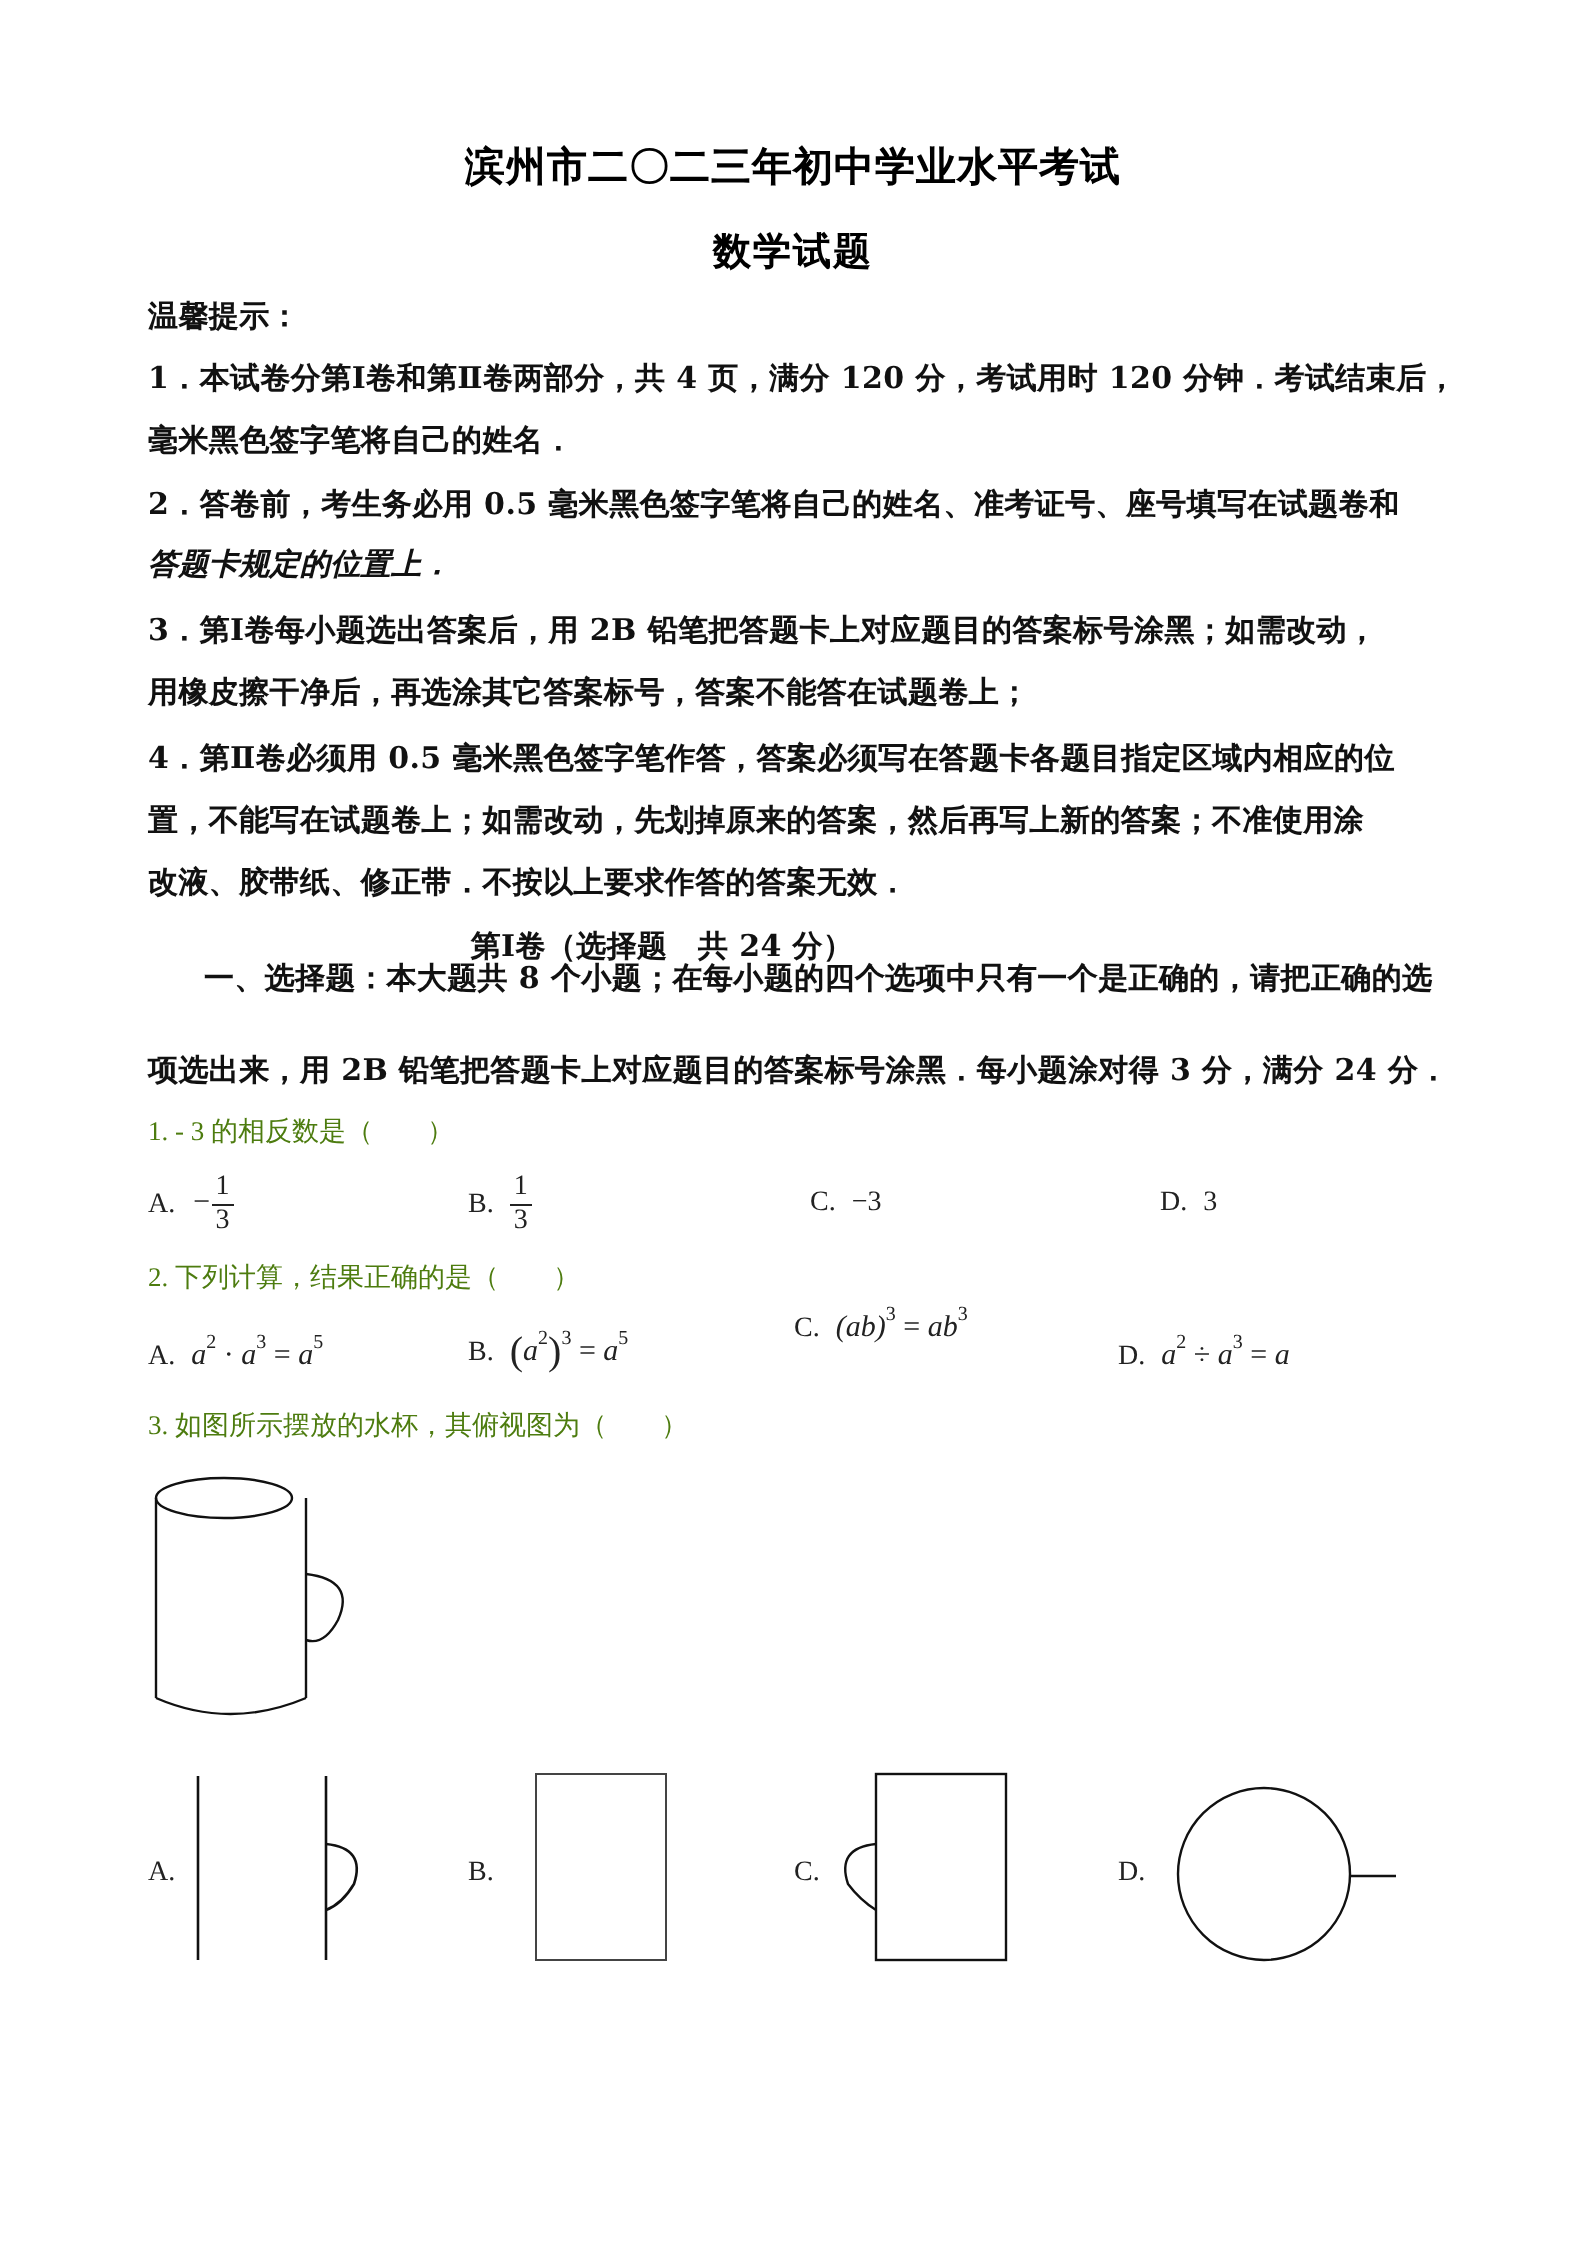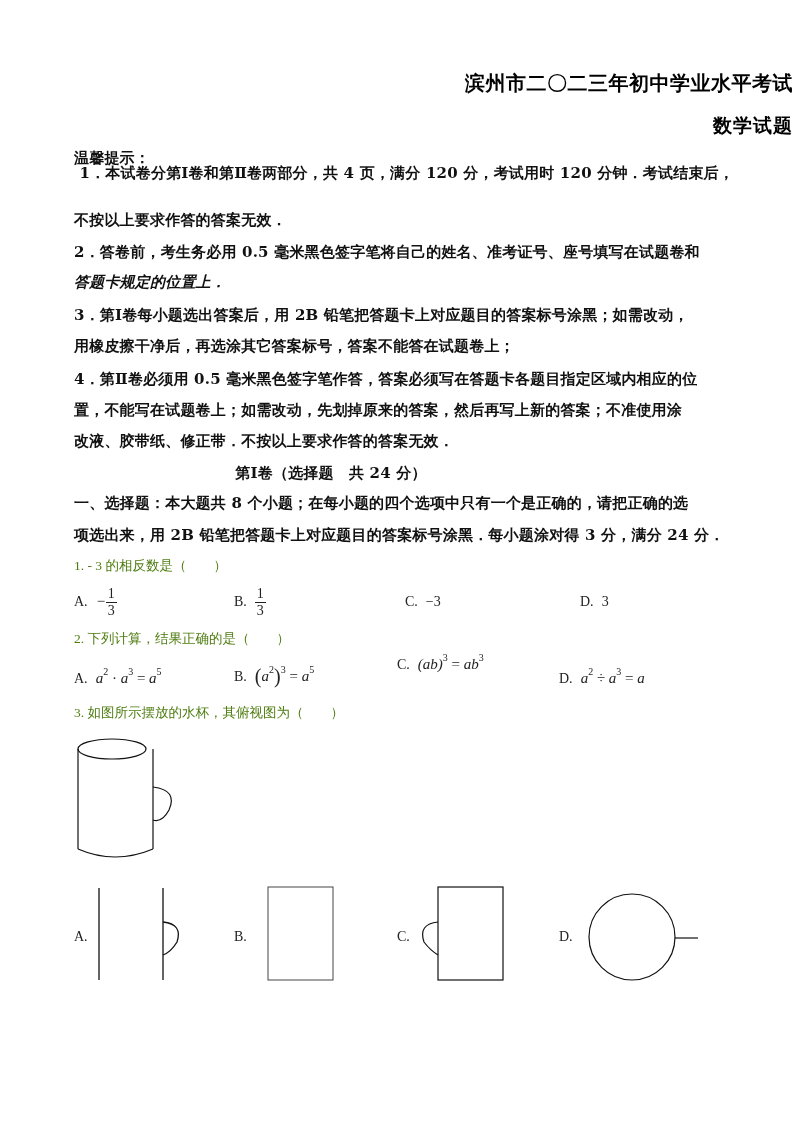--- a/index.html
+++ b/index.html
@@ -1,19 +1,19 @@
 <!DOCTYPE html>
 <html><head>
   <meta charset="utf-8">
   <style>
     html, body { margin: 0; padding: 0; background: #ffffff; }
     body { width: 793px; height: 1122px; position: relative; overflow: hidden; color: #111; }
     .page { position: absolute; left: 0; top: 0; width: 793px; height: 1122px; }
     .title {
-      position: absolute; left: 0; width: 793px; text-align: right;
+      position: absolute; left: 0; width: 793px; text-align: center;
       font-family: "DejaVu Serif", serif; font-weight: bold; color: #000;
     }
     .t1 { top: 70px; font-size: 20px; letter-spacing: 0.5px; }
     .t2 { top: 113px; font-size: 19px; letter-spacing: 1px; }
     .line {
       position: absolute; left: 74px; width: 660px; white-space: nowrap;
       font-family: "DejaVu Serif", serif; font-weight: bold; font-size: 15px;
       letter-spacing: 0.2px; color: #111;
     }
     .center { left: 0; width: 662px; text-align: center; font-weight: bold; }
@@ -36,32 +36,32 @@
   </style>
 </head>
 <body>
 
 <div class="page">
 
   <div class="title t1">滨州市二〇二三年初中学业水平考试</div>
   <div class="title t2">数学试题</div>
 
   <div class="line" style="top:149px;">温馨提示：</div>
-  <div class="line" style="top:164px;text-align:right;">1．本试卷分第Ⅰ卷和第Ⅱ卷两部分，共 4 页，满分 120 分，考试用时 120 分钟．考试结束后，</div>
-  <div class="line" style="top:211px;">不按以上要求作答的答案无效．</div>
+  <div class="line" style="top:180px;">1．本试卷分第Ⅰ卷和第Ⅱ卷两部分，共 4 页，满分 120 分，考试用时 120 分钟．考试结束后，</div>
+  <div class="line" style="top:211px;">毫米黑色签字笔将自己的姓名．</div>
   <div class="line" style="top:243px;">2．答卷前，考生务必用 0.5 毫米黑色签字笔将自己的姓名、准考证号、座号填写在试题卷和</div>
   <div class="line" style="top:273px;font-style:italic;">答题卡规定的位置上．</div>
   <div class="line" style="top:306px;">3．第Ⅰ卷每小题选出答案后，用 2B 铅笔把答题卡上对应题目的答案标号涂黑；如需改动，</div>
   <div class="line" style="top:337px;">用橡皮擦干净后，再选涂其它答案标号，答案不能答在试题卷上；</div>
   <div class="line" style="top:370px;">4．第Ⅱ卷必须用 0.5 毫米黑色签字笔作答，答案必须写在答题卡各题目指定区域内相应的位</div>
   <div class="line" style="top:432px;">改液、胶带纸、修正带．不按以上要求作答的答案无效．</div>
   <div class="line" style="top:401px;">置，不能写在试题卷上；如需改动，先划掉原来的答案，然后再写上新的答案；不准使用涂</div>
 
   <div class="line center" style="top:464px;">第Ⅰ卷（选择题　共 24 分）</div>
-  <div class="line" style="top:494px;">一、选择题：本大题共 8 个小题；在每小题的四个选项中只有一个是正确的，请把正确的选</div>
+  <div class="line" style="top:480px;margin-left:28px;">一、选择题：本大题共 8 个小题；在每小题的四个选项中只有一个是正确的，请把正确的选</div>
   <div class="line" style="top:526px;">项选出来，用 2B 铅笔把答题卡上对应题目的答案标号涂黑．每小题涂对得 3 分，满分 24 分．</div>
 
   <div class="q" style="top:557px;">1.  - 3 的相反数是（　　）</div>
   <div class="opt" style="left:74px; top:586px;">
     <span class="lbl">A.</span><span class="math">−</span><span class="frac"><span class="num">1</span><span class="den">3</span></span>
   </div>
   <div class="opt" style="left:234px; top:586px;">
     <span class="lbl">B.</span><span class="frac"><span class="num">1</span><span class="den">3</span></span>
   </div>
   <div class="opt" style="left:405px; top:594px;">

